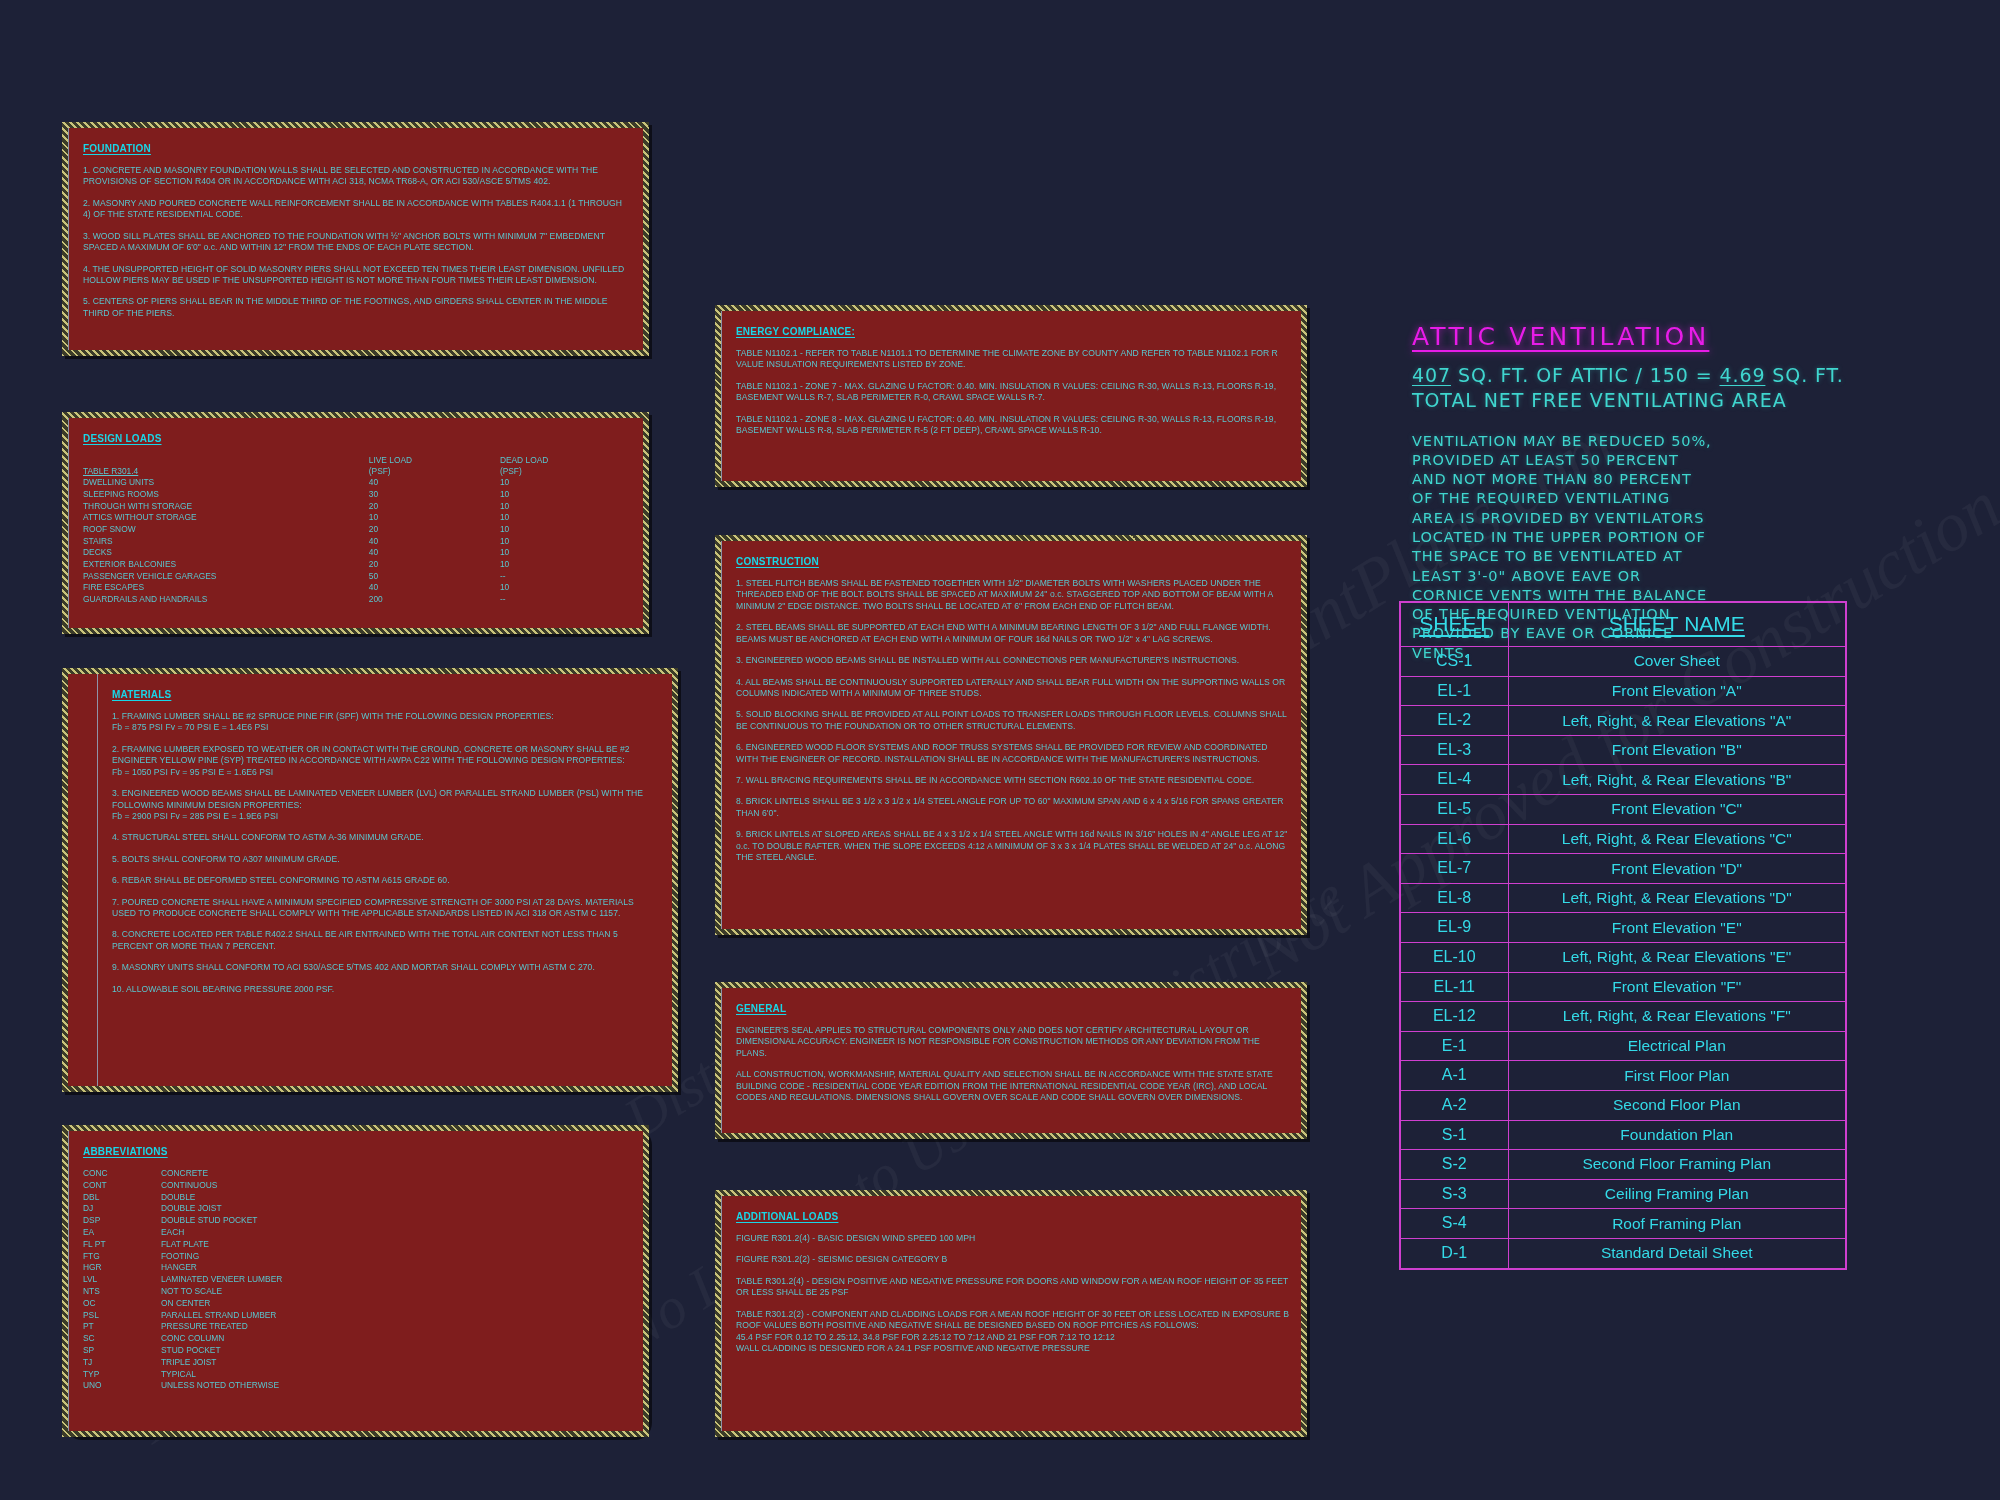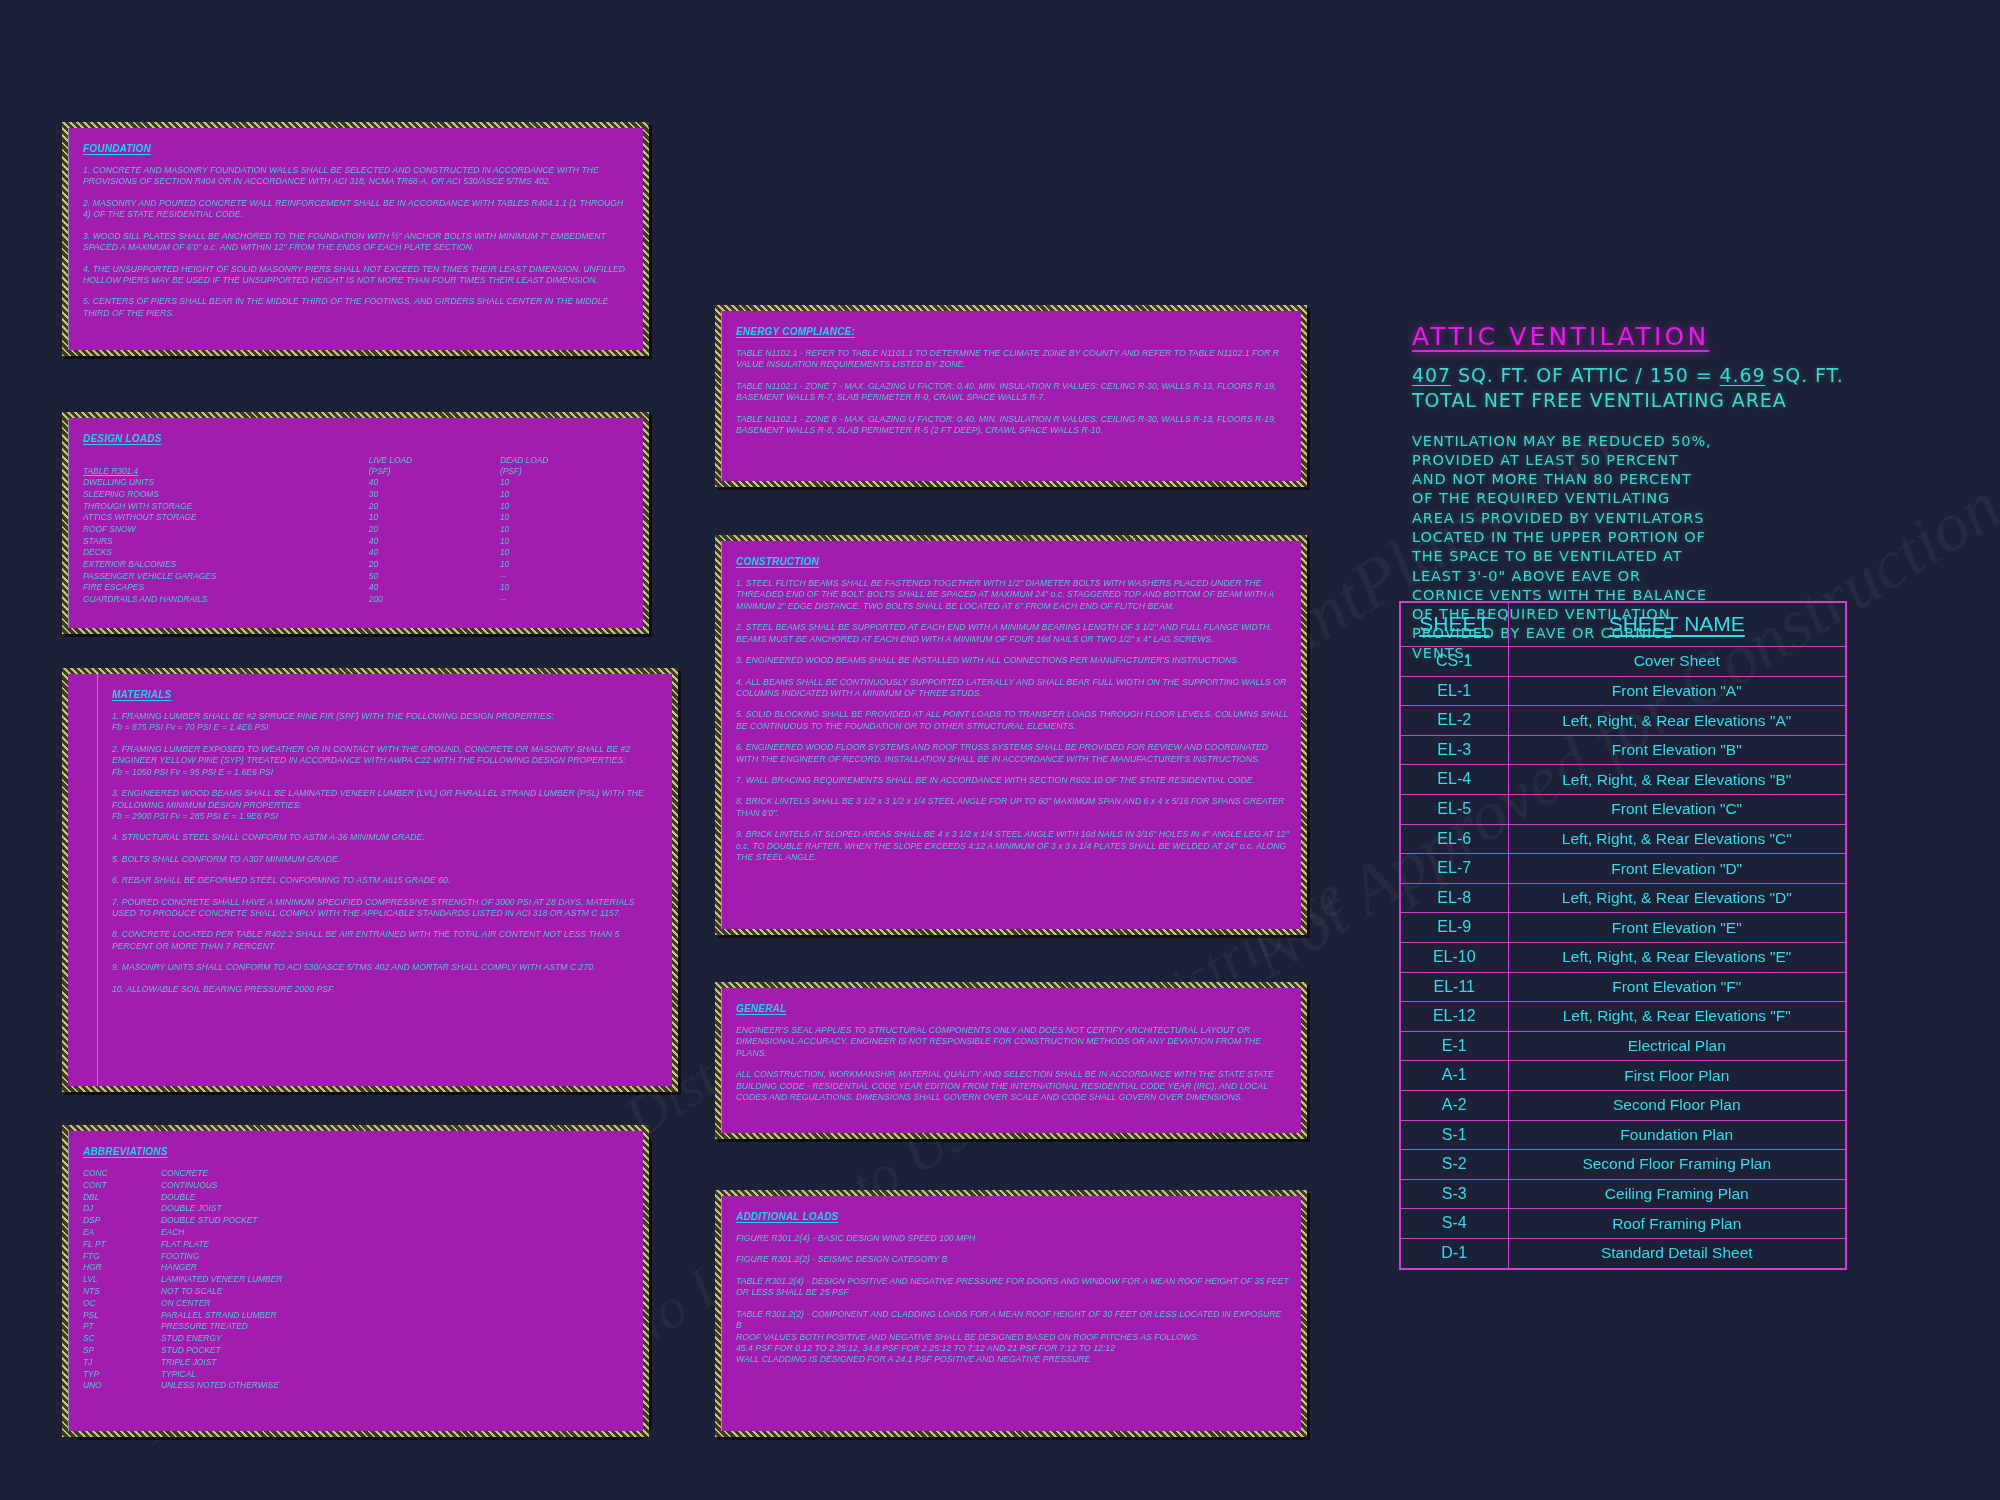--- a/index.html
+++ b/index.html
@@ -17,28 +17,27 @@
   }
   .wm span{position:absolute;white-space:nowrap;font-style:italic;}
   .wm .w1{left:80px;top:1180px;font-size:58px;transform:rotate(-32deg);}
   .wm .w2{left:560px;top:1080px;font-size:58px;transform:rotate(-32deg);}
   .wm .w3{left:900px;top:600px;font-size:70px;transform:rotate(-32deg);}
   .wm .w4{left:1190px;top:690px;font-size:70px;transform:rotate(-32deg);}
 
   
   .block{
     position:absolute;z-index:2;
-    background:#a21caf;
+    background:#7f1d1d;
     border:6px solid transparent;
     border-image: repeating-linear-gradient(
         45deg,
         #c9c37a 0px, #c9c37a 2px,
         #3b3b28 2px, #3b3b28 5px) 6;
     box-shadow: 3px 3px 0 0 rgba(0,0,0,0.55);
-    font-style: italic;
   }
   .block .inner{
     padding:10px 12px 10px 14px;
     border-left:1px solid #8f93a8;
     border-right:0;
     height:100%;
     box-sizing:border-box;
   }
   .hdr{
     color:#18d7e8;font-weight:bold;font-size:10px;letter-spacing:.2px;
@@ -284,21 +283,21 @@
           <tr>
             <td class="k">PSL</td>
             <td>PARALLEL STRAND LUMBER</td>
           </tr>
           <tr>
             <td class="k">PT</td>
             <td>PRESSURE TREATED</td>
           </tr>
           <tr>
             <td class="k">SC</td>
-            <td>STUD ENERGY</td>
+            <td>CONC COLUMN</td>
           </tr>
           <tr>
             <td class="k">SP</td>
             <td>STUD POCKET</td>
           </tr>
           <tr>
             <td class="k">TJ</td>
             <td>TRIPLE JOIST</td>
           </tr>
           <tr>

